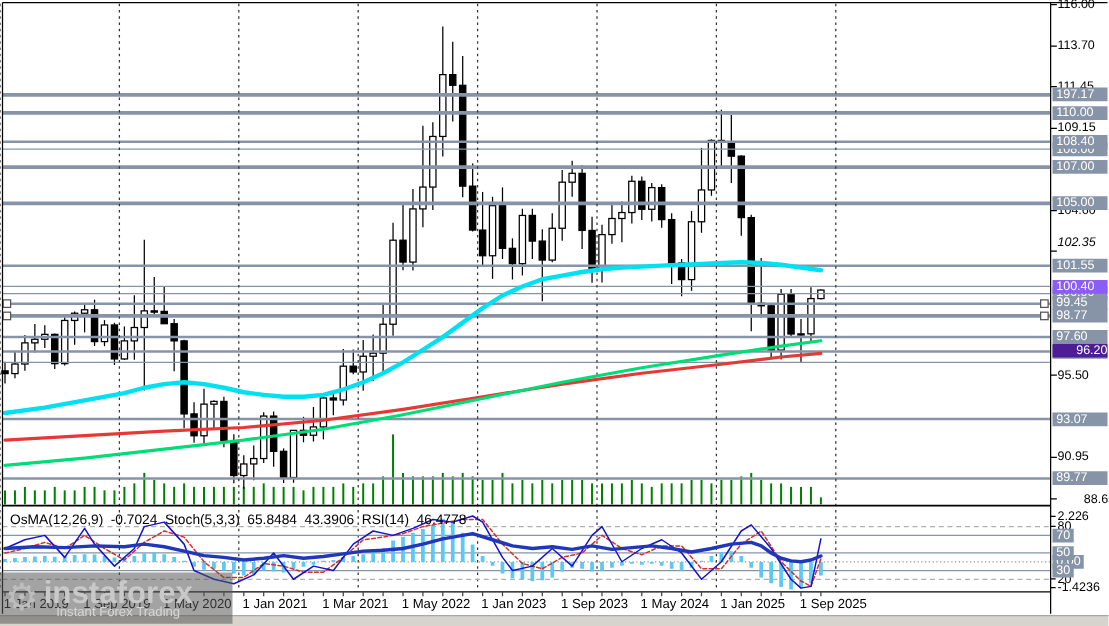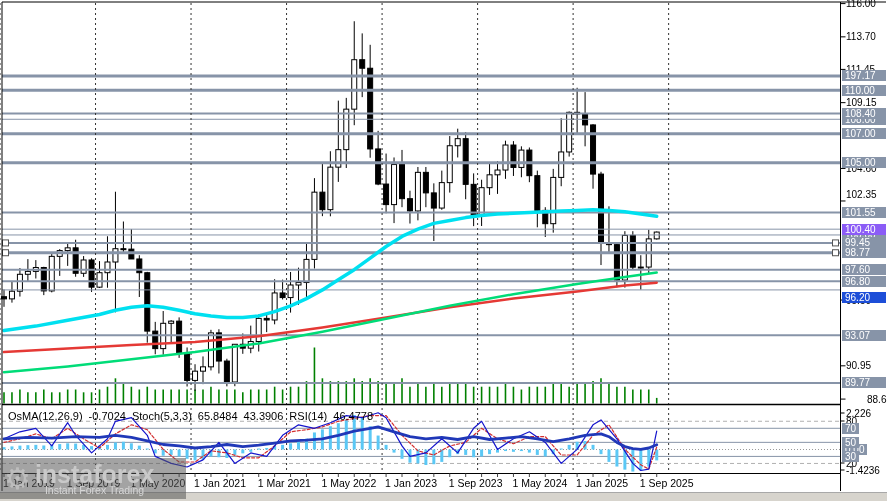--- a/index.html
+++ b/index.html
@@ -467,21 +467,21 @@
       <line x1="840.5" y1="463" x2="844.5" y2="463" stroke="#000" stroke-width="1"></line>
       <line x1="840.5" y1="470" x2="844.5" y2="470" stroke="#000" stroke-width="1"></line>
     </svg>
 
   <div id="labels">
       <div class="ptick" style="top: -1.9px;">116.00</div>
       <div class="ptick" style="top: 31.358px;">113.70</div>
       <div class="ptick" style="top: 63.893px;">111.45</div>
       <div class="ptick" style="top: 97.151px;">109.15</div>
       <div class="ptick" style="top: 162.944px;">104.60</div>
-      <div class="ptick" style="top: 189px;">102.35</div>
+      <div class="ptick" style="top: 189px; font-style: italic;">102.35</div>
       <div class="ptick" style="top: 294.53px;">95.50</div>
       <div class="ptick" style="top: 360.323px;">90.95</div>
       <div class="ptick" style="top: 393.581px; padding-left: 21px;">88.65</div>
       <div class="ptick" style="top: 407.5px;">2.226</div>
       <div class="ptick" style="top: 415.5px;">80</div>
       <div class="ptick" style="top: 457.5px;">20</div>
       <div class="ptick" style="top: 464.5px;">-1.4236</div>
       <div class="sbox" style="top: 444px; background: rgb(135, 148, 168);">0.00</div>
       <div class="sbox" style="top: 422.8px; background: rgb(135, 148, 168);">70</div>
       <div class="sbox" style="top: 436.9px; background: rgb(135, 148, 168);">50</div>
@@ -492,21 +492,21 @@
       <div class="pbox" style="top: 107.996px; background: rgb(135, 148, 168);">108.40</div>
       <div class="pbox" style="top: 128.24px; background: rgb(135, 148, 168);">107.00</div>
       <div class="pbox" style="top: 157.16px; background: rgb(135, 148, 168);">105.00</div>
       <div class="pbox" style="top: 207.047px; background: rgb(135, 148, 168);">101.55</div>
       <div class="pbox" style="top: 229.46px; background: rgb(135, 148, 168);">100.00</div>
       <div class="pbox" style="top: 223.676px; background: #8b5cf6;">100.40</div>
       <div class="pbox" style="top: 237.413px; background: rgb(135, 148, 168);">99.45</div>
       <div class="pbox" style="top: 247.246px; background: rgb(135, 148, 168);">98.77</div>
       <div class="pbox" style="top: 264.164px; background: rgb(135, 148, 168);">97.60</div>
       <div class="pbox" style="top: 275.732px; background: rgb(135, 148, 168);">96.80</div>
-      <div class="pbox" style="top: 292px; background: #1d4ed8;">96.20</div>
+      <div class="pbox" style="top: 275px; background: #4c1d95; text-align: right;">96.20</div>
       <div class="pbox" style="top: 329.668px; background: rgb(135, 148, 168);">93.07</div>
       <div class="pbox" style="top: 377.386px; background: rgb(135, 148, 168);">89.77</div>
       <div class="dlabel" style="left: 3px;">1 Jan 2019</div>
       <div class="dlabel" style="left: 66.68px;">1 Sep 2019</div>
       <div class="dlabel" style="left: 130.36px;">1 May 2020</div>
       <div class="dlabel" style="left: 194.04px;">1 Jan 2021</div>
       <div class="dlabel" style="left: 257.72px;">1 Mar 2021</div>
       <div class="dlabel" style="left: 321.4px;">1 May 2022</div>
       <div class="dlabel" style="left: 385.08px;">1 Jan 2023</div>
       <div class="dlabel" style="left: 448.76px;">1 Sep 2023</div>

